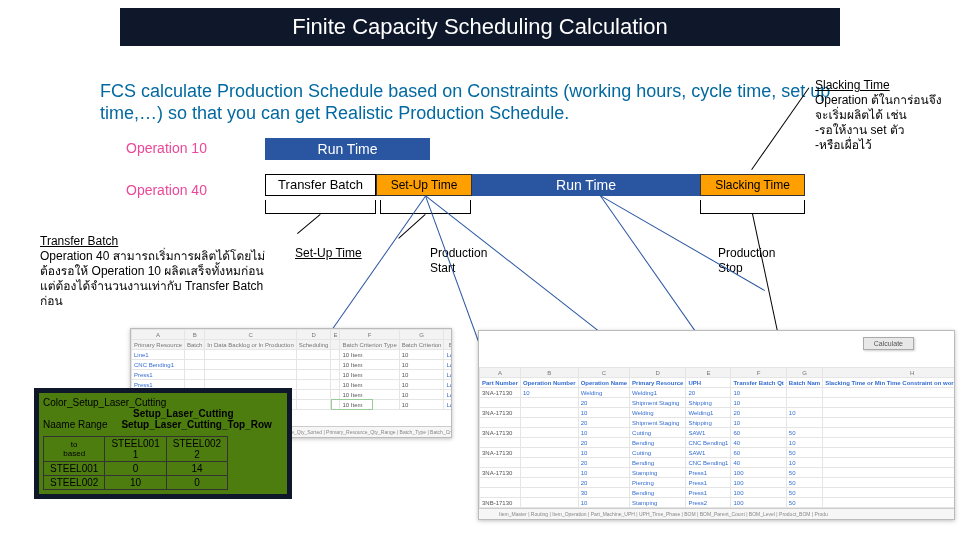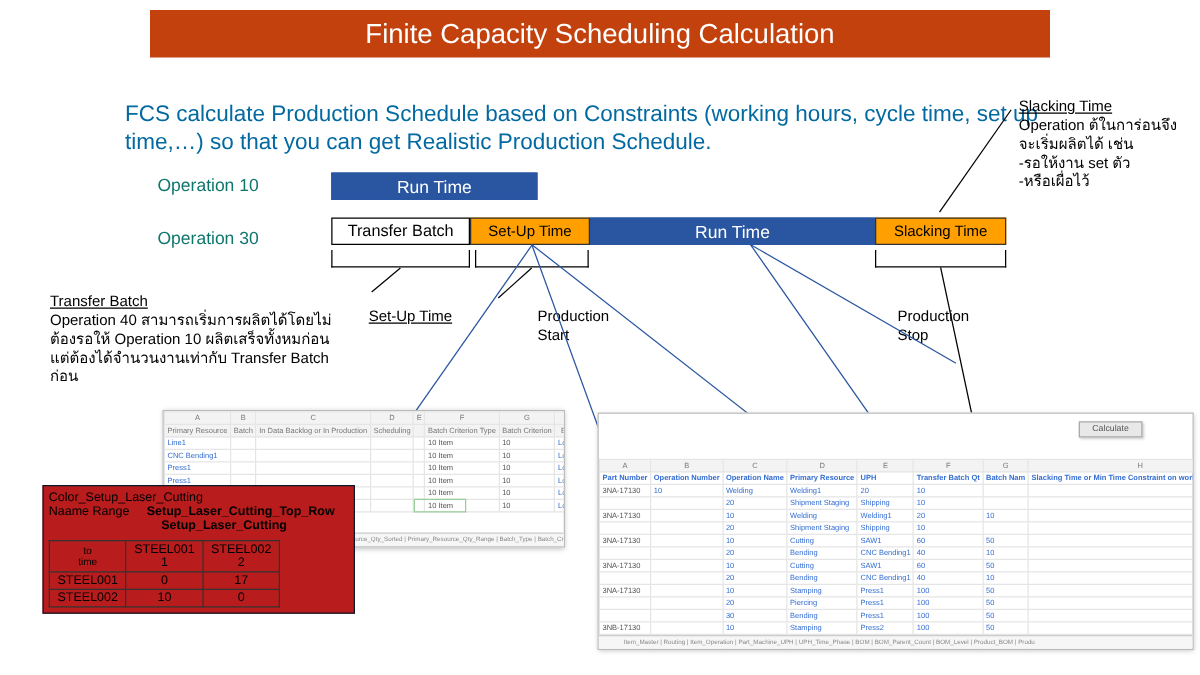--- a/index.html
+++ b/index.html
@@ -1,49 +1,49 @@
 <!DOCTYPE html>
 <html><head>
 <meta charset="utf-8">
 <style>
 html,body{margin:0;padding:0;width:960px;height:540px;font-family:Arial,sans-serif;background:#fff;overflow:hidden}
 .slide{position:relative;width:960px;height:540px}
-.title-band{position:absolute;left:120px;top:8px;width:720px;height:38px;background:#c2410c;color:#fff;text-align:center;font-size:22px;line-height:38px}
+.title-band{position:absolute;left:120px;top:8px;width:720px;height:38px;background:#0f172a;color:#fff;text-align:center;font-size:22px;line-height:38px}
 .intro{position:absolute;left:100px;top:80px;width:760px;color:#0369a1;font-size:18px;line-height:22px}
-.label-op{position:absolute;color:#0f766e;font-size:14px}
+.label-op{position:absolute;color:#ec4899;font-size:14px}
 .tl-blue{position:absolute;background:#2955a1;color:#fff;text-align:center;font-size:14px;border:1px solid #2955a1;line-height:20px;box-sizing:border-box}
 .tl-orange{position:absolute;background:#ff9f00;color:#000;text-align:center;font-size:12px;border:1px solid #333;line-height:20px;box-sizing:border-box}
 .tl-white{position:absolute;background:#fff;color:#000;text-align:center;font-size:13px;border:1px solid #000;line-height:20px;box-sizing:border-box}
 .anno{position:absolute;font-size:12px;color:#000;line-height:15px}
 .anno u{text-decoration:underline}
 .bracket-tick{position:absolute;width:1px;height:14px;background:#000}
 .bracket-bar{position:absolute;height:1px;background:#000}
 .callout-line{position:absolute;width:1px;background:#000;transform-origin:top left}
 .sheet{position:absolute;background:#fff;border:1px solid #bbb;box-shadow:0 1px 4px rgba(0,0,0,.25);overflow:hidden;font-size:6px;color:#555}
 .sheet-table{border-collapse:collapse;width:100%}
 .sheet-table td{border:1px solid #e5e5e5;padding:0 2px;height:9px;white-space:nowrap}
 .sheet-head td{background:#f3f3f3;color:#777;text-align:center}
 .blue-txt{color:#346dd2}
 .mini-btn{position:absolute;background:#e8e8e8;border:1px solid #aaa;font-size:7px;padding:2px 10px;color:#555;box-shadow:1px 1px 2px rgba(0,0,0,.2)}
 .mini-tabs{position:absolute;bottom:0;left:0;right:0;height:10px;background:#f6f6f6;border-top:1px solid #ccc;font-size:5px;color:#888;white-space:nowrap;padding-left:20px;line-height:10px}
-.mini-box{position:absolute;background:#b91c1c;border:1px solid #0f172a;font-size:10px;padding:4px}
+.mini-box{position:absolute;background:#4d7c0f;border:5px solid #0f172a;font-size:10px;padding:4px}
 .mini-box table{border-collapse:collapse}
 .mini-box td{border:1px solid #333;font-size:10px;padding:1px 6px;text-align:center}
 .slack-note{position:absolute;font-size:12px;line-height:15px}
 </style>
 </head>
 <body>
 <div class="slide">
 
 <div class="title-band">Finite Capacity Scheduling  Calculation</div>
 
 <div class="intro">FCS  calculate Production Schedule based on Constraints (working hours, cycle time, set up time,…) so that you can get Realistic Production Schedule.</div>
 
 <div class="label-op" style="left:126px;top:140px">Operation 10</div>
-<div class="label-op" style="left:126px;top:182px">Operation 30</div>
+<div class="label-op" style="left:126px;top:182px">Operation 40</div>
 
 <div class="tl-blue" style="left:265px;top:138px;width:165px;height:22px">Run Time</div>
 
 <div class="tl-white" style="left:265px;top:174px;width:111px;height:22px">Transfer Batch</div>
 <div class="tl-orange" style="left:376px;top:174px;width:96px;height:22px">Set-Up Time</div>
 <div class="tl-blue" style="left:472px;top:174px;width:228px;height:22px">Run Time</div>
 <div class="tl-orange" style="left:700px;top:174px;width:105px;height:22px">Slacking Time</div>
 
 <div class="bracket-tick" style="left:265px;top:200px"></div>
 <div class="bracket-tick" style="left:375px;top:200px"></div>
@@ -173,39 +173,39 @@
             <td class="blue-txt">Lot_Rotary_Arm</td>
           </tr>
         </tbody>
       </table>
   <div style="position:absolute;left:200px;top:70px;width:40px;height:9px;border:1px solid #9c9"></div>
   <div class="mini-tabs" id="sheet-left-tabs">Primary_Resource  |  Primary_Resource_Qty  |  Primary_Resource_Qty_Sorted  |  Primary_Resource_Qty_Range  |  Batch_Type  |  Batch_Cr</div>
 </div>
 
 <div class="mini-box" style="left:34px;top:388px;width:240px">
   <div>Color_Setup_Laser_Cutting</div>
+  <div style="padding-left:90px"><b>Setup_Laser_Cutting</b></div>
   <div>
     <span>Naame Range</span>
     &nbsp;&nbsp;&nbsp;
     <b>Setup_Laser_Cutting_Top_Row</b>
   </div>
-  <div style="padding-left:90px"><b>Setup_Laser_Cutting</b></div>
   <div style="height:6px"></div>
   <table id="color-table">
         <tbody>
           <tr>
             <td style="font-size:8px;white-space:pre">to
-time</td>
+based</td>
             <td>STEEL001<br>1</td>
             <td>STEEL002<br>2</td>
           </tr>
           <tr>
             <td>STEEL001</td>
             <td>0</td>
-            <td>17</td>
+            <td>14</td>
           </tr>
           <tr>
             <td>STEEL002</td>
             <td>10</td>
             <td>0</td>
           </tr>
         </tbody>
       </table>
 </div>
 

